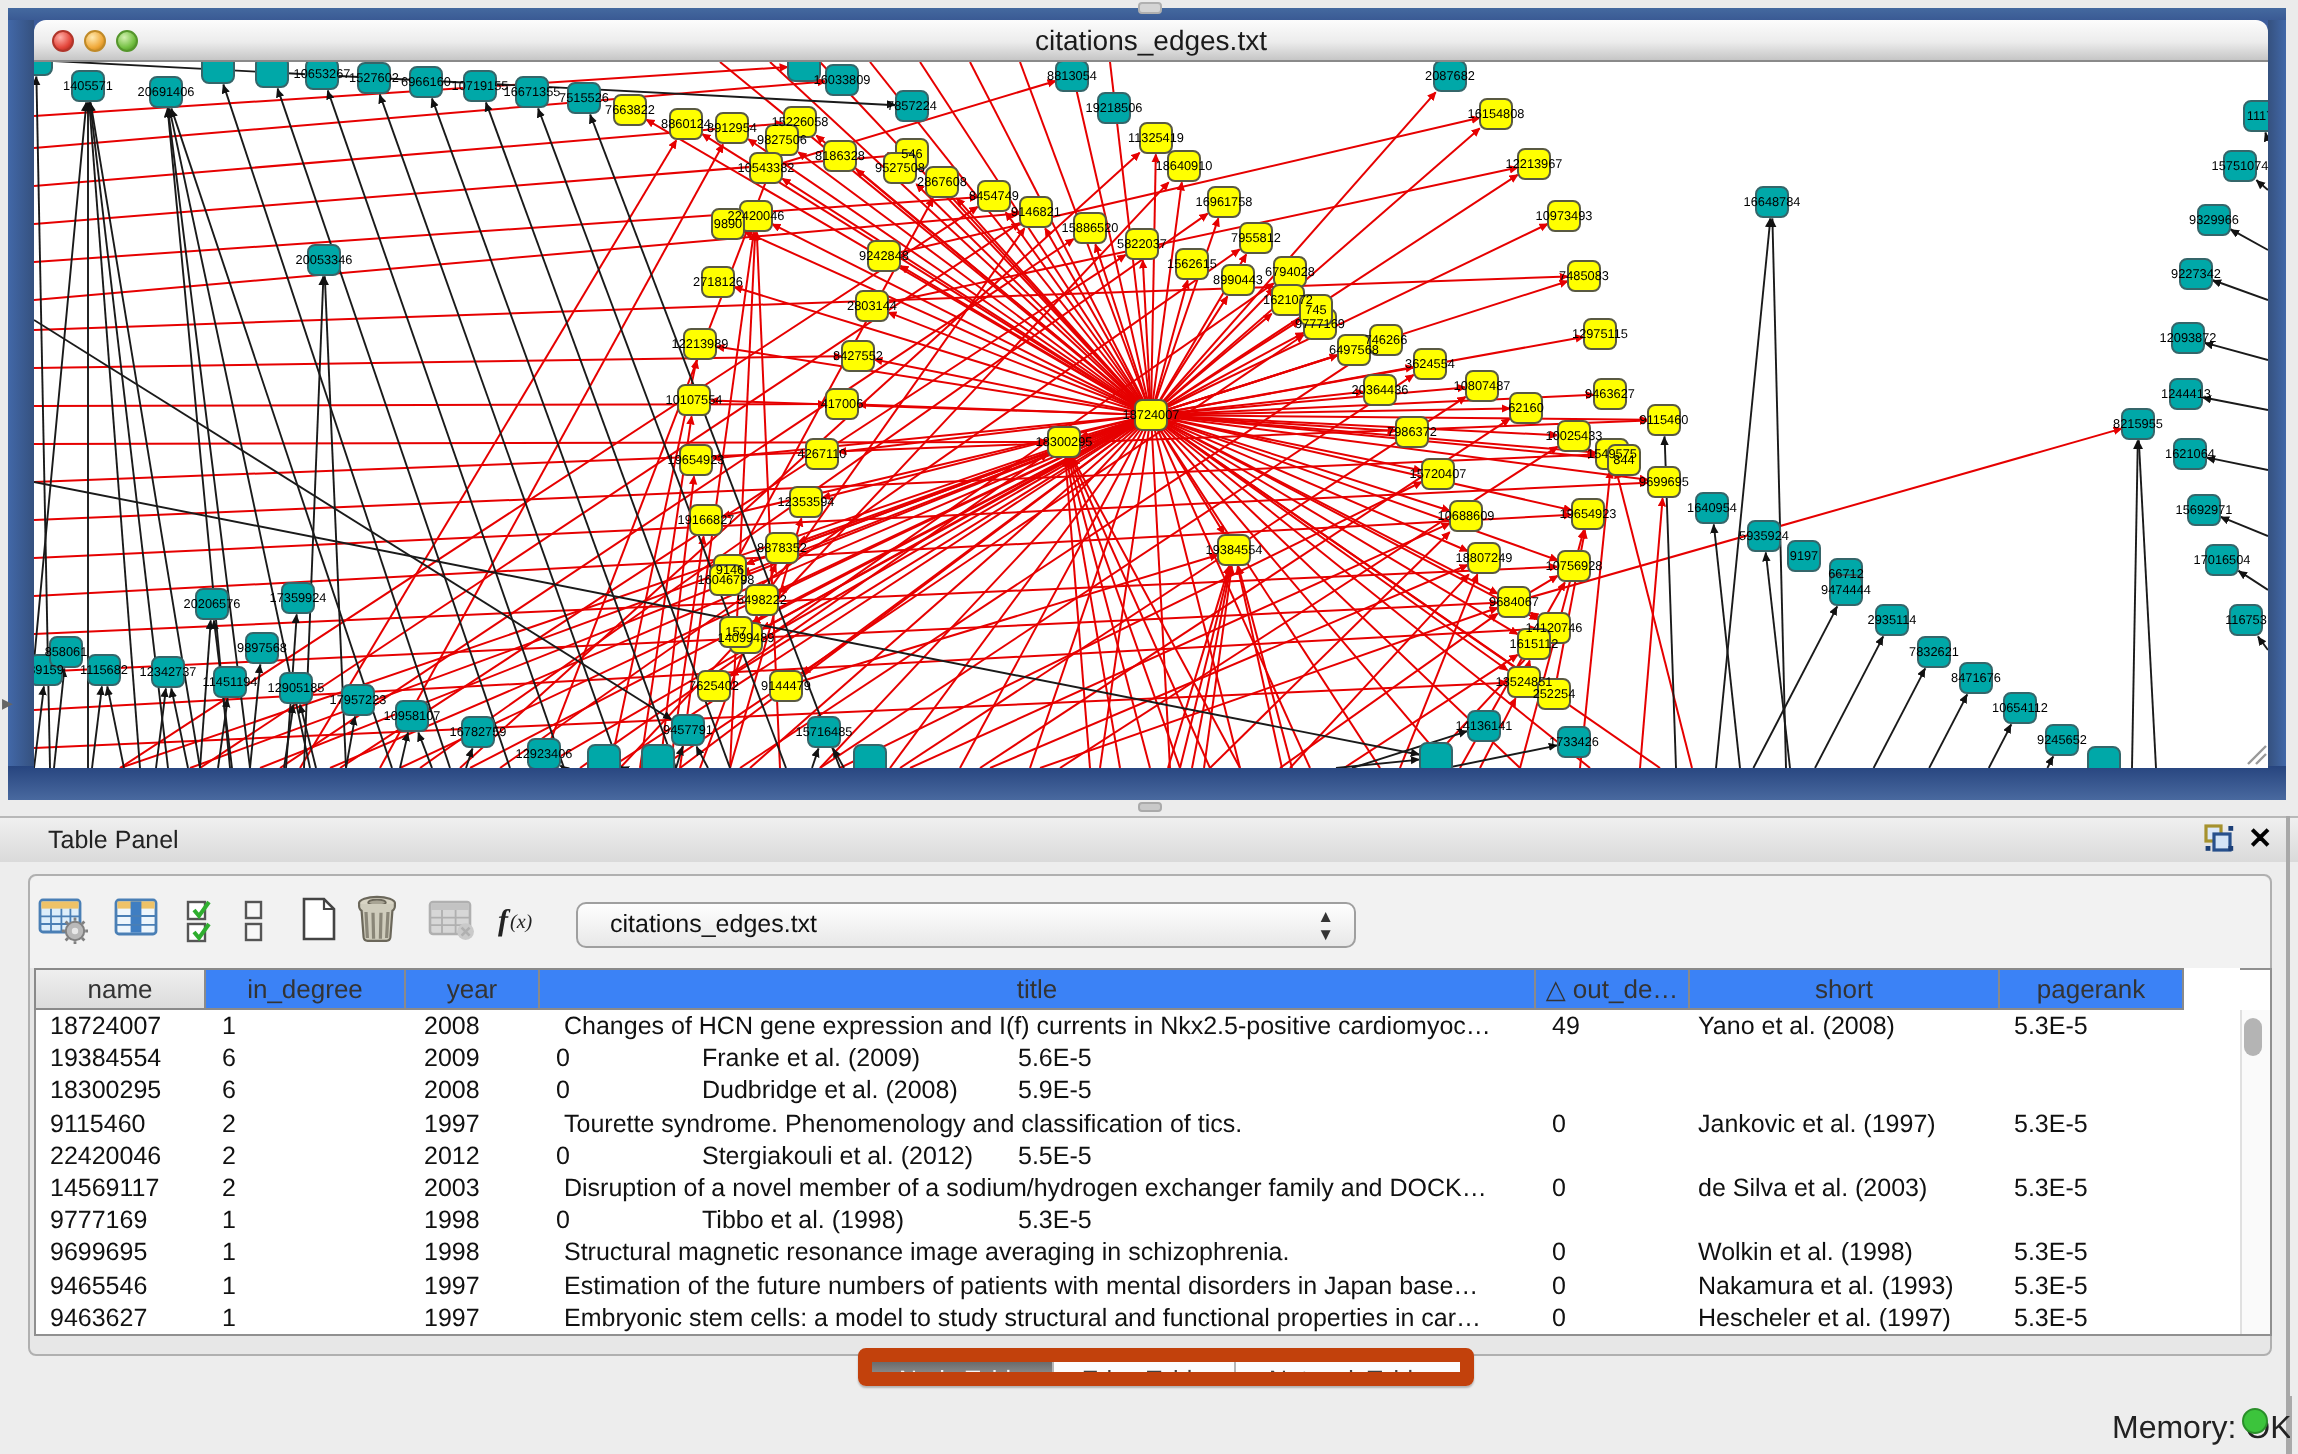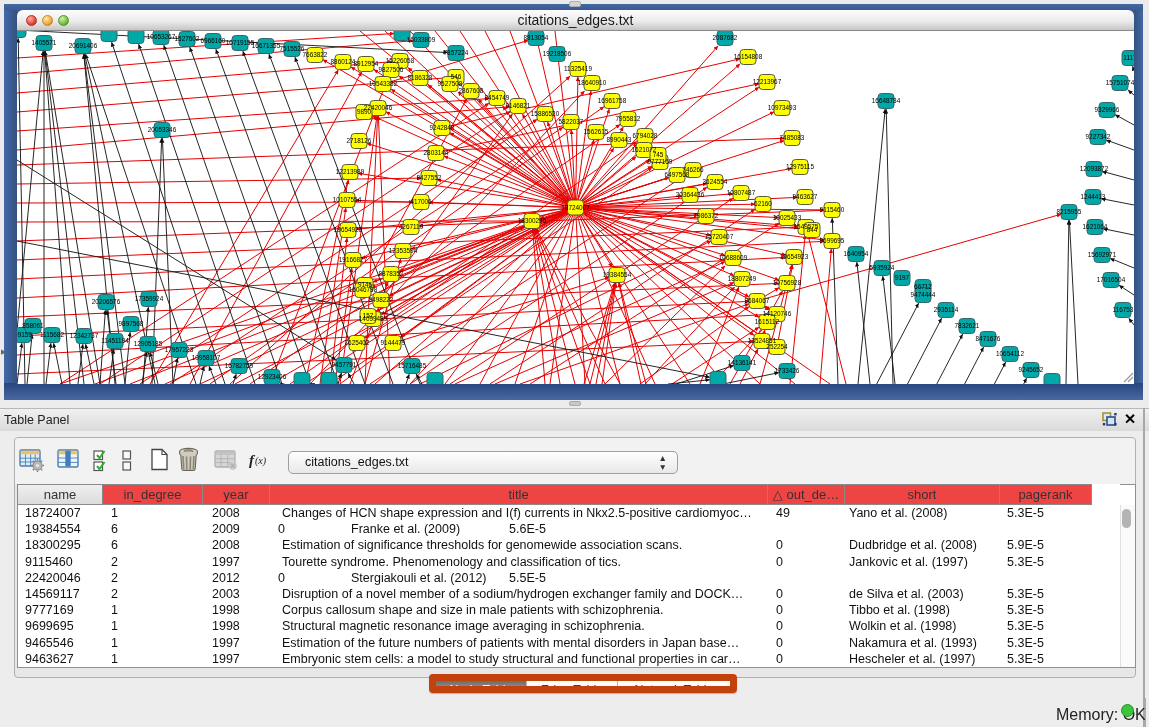--- a/index.html
+++ b/index.html
@@ -7,30 +7,30 @@
 #fleft{left:4px;top:4px;width:13px;height:380px;background:linear-gradient(90deg,#4268a8,#35517f)}
 #fright{left:1134px;top:4px;width:9px;height:380px;background:linear-gradient(90deg,#35517f,#4268a8)}
 #ftop{left:4px;top:4px;width:1139px;height:6px;background:linear-gradient(#44699f,#3a5a94)}
 #netbot{left:4px;top:383px;width:1139px;height:17px;background:linear-gradient(#27457f,#49699f)}
 #titlebar{left:17px;top:10px;width:1117px;height:21px;background:linear-gradient(#fcfcfc 0%,#ececec 55%,#c6c6c6 100%);border-bottom:1px solid #8a8a8a;border-radius:6px 6px 0 0;text-align:center;font-size:14px;color:#1a1a1a;line-height:21px}
 .tl{width:11px;height:11px;border-radius:50%;top:15px}
 #tlr{left:26px;background:radial-gradient(circle at 35% 30%,#ffb0a8,#e4473c 60%,#9c1e12);border:1px solid #b0352a}
 #tly{left:42px;background:radial-gradient(circle at 35% 30%,#ffe9b0,#f0a93a 60%,#b07310);border:1px solid #c08a28}
 #tlg{left:58px;background:radial-gradient(circle at 35% 30%,#d2f0b0,#74c043 60%,#3f7d18);border:1px solid #55962c}
 #gap{left:0;top:400px;width:1149px;height:8px;background:#ececec}
-#phead{left:0;top:408px;width:1149px;height:23px;background:linear-gradient(#f0f0f0,#dadada);border-top:1px solid #b8b8b8;font-size:12.5px;color:#222;line-height:22px;padding-left:4px}
+#phead{left:0;top:408px;width:1149px;height:23px;background:linear-gradient(#f0f0f0,#dadada);border-top:1px solid #b8b8b8;font-size:12.5px;color:#222;line-height:22px;padding-left:24px}
 #pbody{left:0;top:431px;width:1149px;height:296px;background:#ededed}
 #redge{left:1143px;top:408px;width:2px;height:319px;background:#a8a8a8}
 #pframe{left:14px;top:437px;width:1122px;height:241px;background:#e7e7e7;border:1px solid #b0b0b0;border-radius:4px}
 #toolbar{left:15px;top:438px;width:1120px;height:46px;background:#f2f2f2;border-radius:4px 4px 0 0}
 #tview{left:17px;top:484px;width:1119px;height:184px;background:#fff;border:1px solid #909090}
 #combo{left:288px;top:451px;width:390px;height:23px;background:linear-gradient(#fefefe,#e8e8e8);border:1px solid #9f9f9f;border-radius:5px;font-size:12.5px;color:#111;line-height:21px;padding-left:16px}
 #combo .ar{position:absolute;right:10px;top:2px;font-size:8.5px;color:#333;line-height:9px}
 #thead{left:17px;top:484px;width:1103px;height:21px;background:#fff;display:flex;font-size:13px;color:#333}
-.th{border:1px solid #8a8a8a;border-left:none;text-align:center;line-height:20px;height:21px;background:#ef4444}
+.th{border:1px solid #8a8a8a;border-left:none;text-align:center;line-height:20px;height:21px;background:#3b82f6}
 .th:first-child{border-left:1px solid #8a8a8a}
 #tbody{left:18px;top:505px;width:1102px;height:162px;background:#fff;font-size:12.5px;color:#111}
 .tr{height:16.2px;display:flex;line-height:16.2px;white-space:nowrap}
 .c0{width:86px;padding-left:7px}.c1{width:100px;padding-left:7px}.c2{width:67px;padding-left:8px}
 .c3{width:498px;padding-left:11px;overflow:hidden}.c4{width:77px;padding-left:7px}
 .c5{width:155px;padding-left:3px}.c6{width:92px;padding-left:6px}
 #sbar{left:1120px;top:505px;width:15px;height:162px;background:#fafafa;border-left:1px solid #e0e0e0}
 #sthumb{left:1122px;top:509px;width:9px;height:19px;background:#b4b4b4;border-radius:5px}
 #segs{left:429px;top:674px;height:19px;display:flex;font-size:12.5px;border:7px solid #c2410c;border-radius:4px;overflow:hidden;box-shadow:0 1px 1px rgba(0,0,0,.25)}
 .seg{line-height:18px;background:#fcfcfc;color:#404040;border-left:1px solid #b5b5b5;text-align:center}
@@ -675,38 +675,37 @@
  <div class="th" style="width:498px">title</div>
  <div class="th" style="width:77px">△ out_de…</div>
  <div class="th" style="width:155px">short</div>
  <div class="th" style="width:92px">pagerank</div>
 </div>
 <div class="abs" id="tbody">
     <div class="tr">
       <div class="c0">18724007</div>
       <div class="c1">1</div>
       <div class="c2">2008</div>
-      <div class="c3">Changes of HCN shape expression and I(f) currents in Nkx2.5-positive cardiomyoc…</div>
+      <div class="c3">Changes of HCN gene expression and I(f) currents in Nkx2.5-positive cardiomyoc…</div>
       <div class="c4">49</div>
       <div class="c5">Yano et al. (2008)</div>
       <div class="c6">5.3E-5</div>
     </div>
     <div class="tr">
       <div class="c0">19384554</div>
       <div class="c1">6</div>
       <div class="c2">2009</div>
       <div class="c4">0</div>
       <div class="c5">Franke et al. (2009)</div>
       <div class="c6">5.6E-5</div>
     </div>
     <div class="tr">
       <div class="c0">18300295</div>
       <div class="c1">6</div>
       <div class="c2">2008</div>
-      <div class="c3">Estimation of significance thresholds for genomewide association scans.</div>
       <div class="c4">0</div>
       <div class="c5">Dudbridge et al. (2008)</div>
       <div class="c6">5.9E-5</div>
     </div>
     <div class="tr">
       <div class="c0">9115460</div>
       <div class="c1">2</div>
       <div class="c2">1997</div>
       <div class="c3">Tourette syndrome. Phenomenology and classification of tics.</div>
       <div class="c4">0</div>
@@ -727,21 +726,20 @@
       <div class="c2">2003</div>
       <div class="c3">Disruption of a novel member of a sodium/hydrogen exchanger family and DOCK…</div>
       <div class="c4">0</div>
       <div class="c5">de Silva et al. (2003)</div>
       <div class="c6">5.3E-5</div>
     </div>
     <div class="tr">
       <div class="c0">9777169</div>
       <div class="c1">1</div>
       <div class="c2">1998</div>
-      <div class="c3">Corpus callosum shape and size in male patients with schizophrenia.</div>
       <div class="c4">0</div>
       <div class="c5">Tibbo et al. (1998)</div>
       <div class="c6">5.3E-5</div>
     </div>
     <div class="tr">
       <div class="c0">9699695</div>
       <div class="c1">1</div>
       <div class="c2">1998</div>
       <div class="c3">Structural magnetic resonance image averaging in schizophrenia.</div>
       <div class="c4">0</div>

